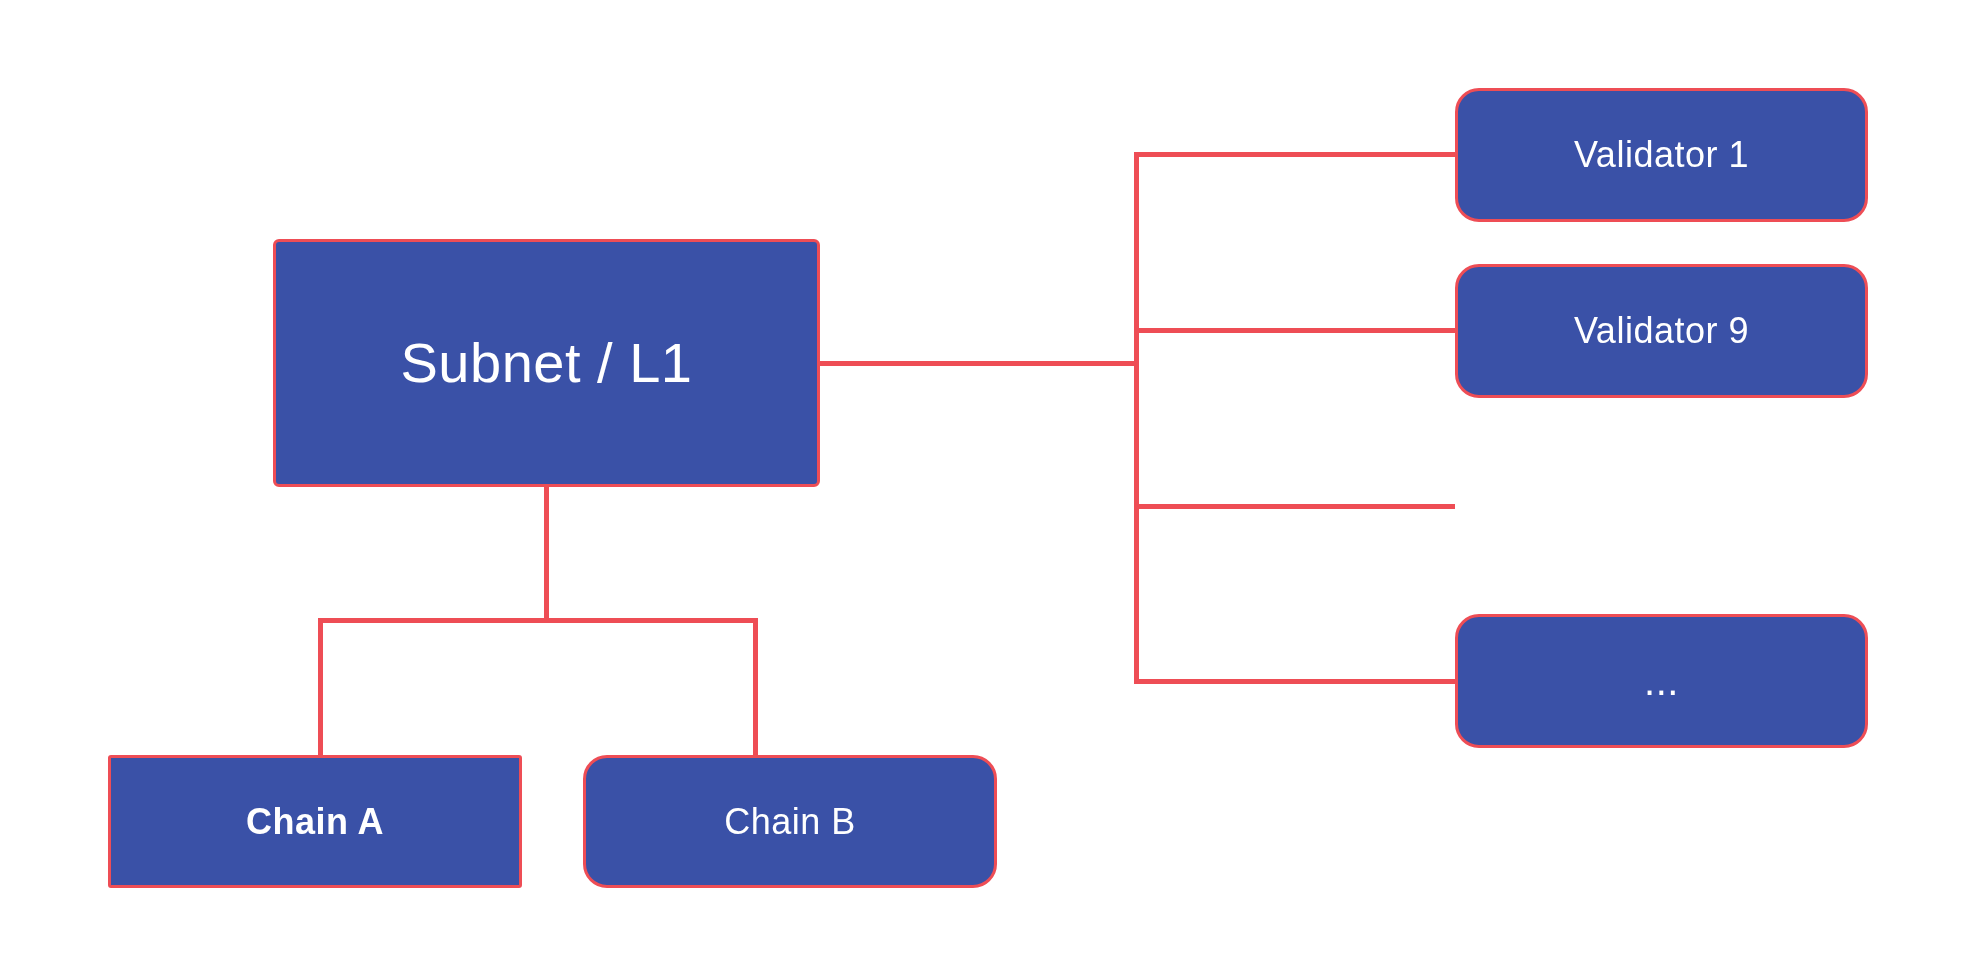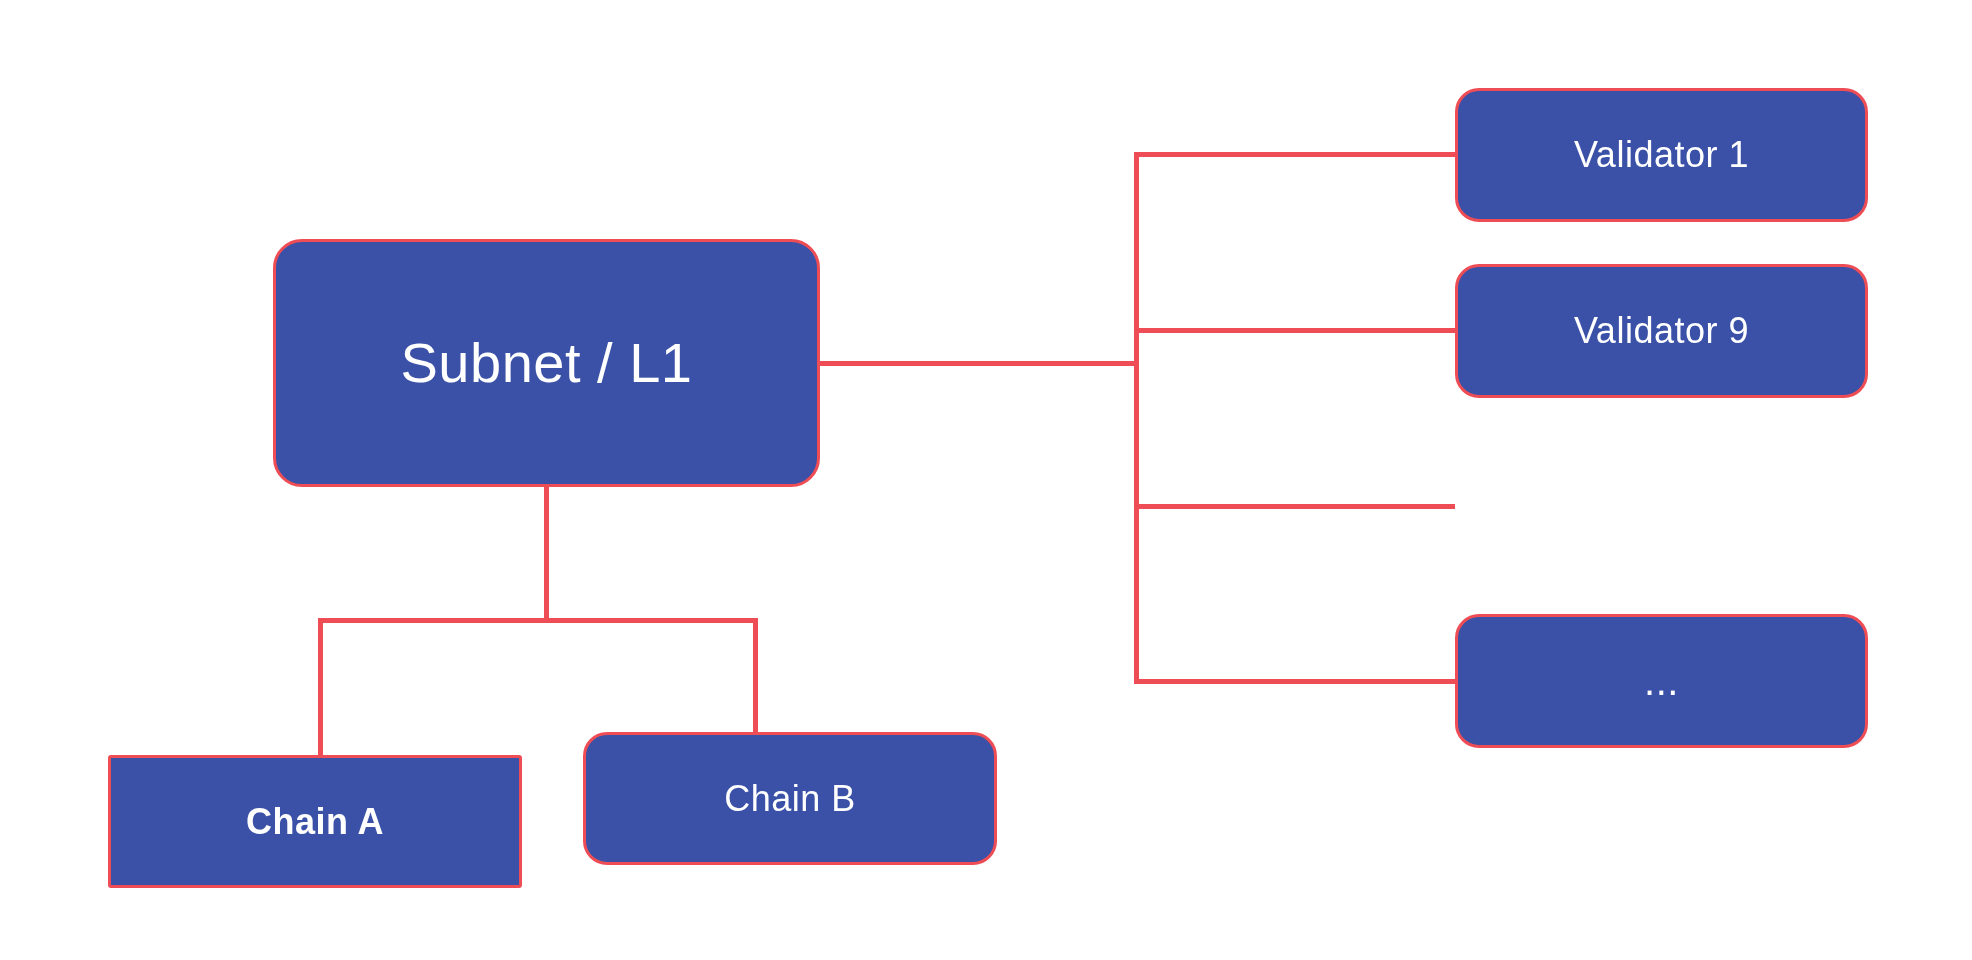--- a/index.html
+++ b/index.html
@@ -30,25 +30,25 @@
     justify-content:center;
     text-align:center;
   }
   .node .label{
     display:block;
     line-height:1.1;
     letter-spacing:0.5px;
   }
   .node-subnet{
     left:273px; top:239px; width:547px; height:248px;
-    border-radius:29px;
+    border-radius:6px;
     font-size:56px;
   }
   .node-chain-a{ left:108px; top:755px; width:414px; height:133px; border-radius:3px; font-size:36px;font-weight:bold; }
-  .node-chain-b{ left:583px; top:732px; width:414px; height:133px; border-radius:24px; font-size:36px; }
+  .node-chain-b{ left:583px; top:755px; width:414px; height:133px; border-radius:24px; font-size:36px; }
   .node-validator-1{ left:1455px; top:88px;  width:413px; height:134px; border-radius:24px; font-size:36px; }
   .node-validator-2{ left:1455px; top:264px; width:413px; height:134px; border-radius:24px; font-size:36px; }
   .node-validator-3{ left:1455px; top:439px; width:413px; height:134px; border-radius:24px; font-size:36px; }
   .node-validators-more{ left:1455px; top:614px; width:413px; height:134px; border-radius:24px; font-size:40px; }
   
   .line{ position:absolute; background:var(--connector); }
   .line-subnet-trunk { left:820px;  top:361px; width:319px; height:5px; }
   .line-trunk        { left:1134px; top:152px; width:5px;   height:532px; }
   .line-branch-v1    { left:1134px; top:152px; width:321px; height:5px; }
   .line-branch-v2    { left:1134px; top:328px; width:321px; height:5px; }

